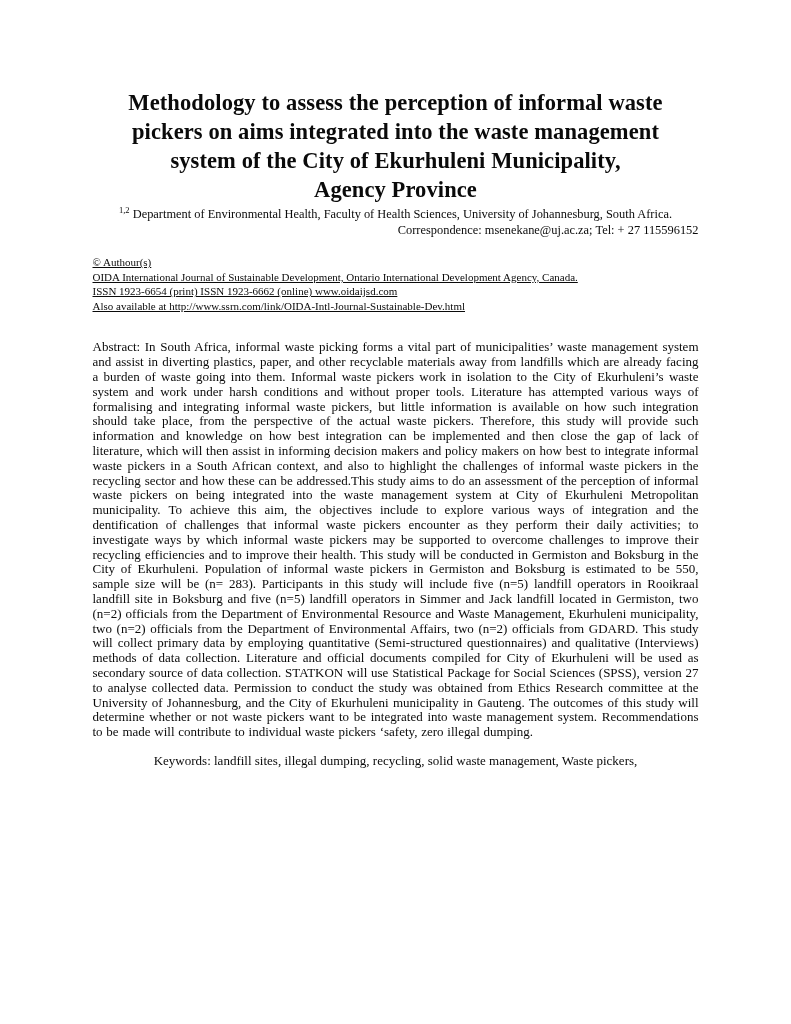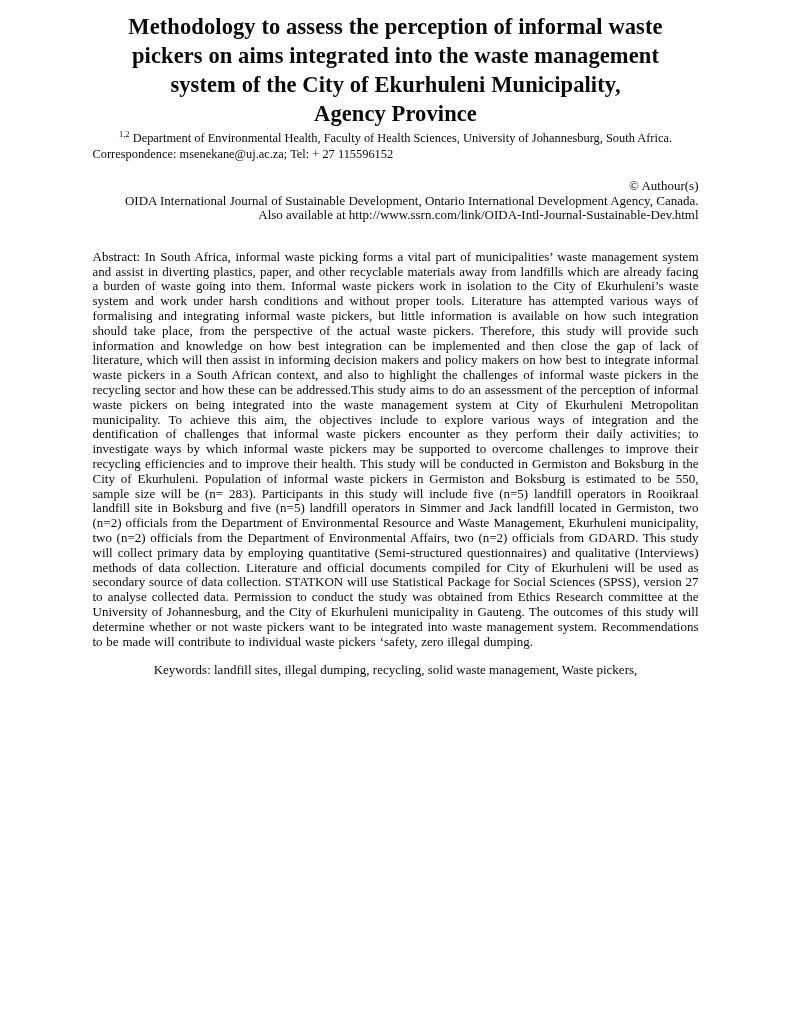--- a/index.html
+++ b/index.html
@@ -9,21 +9,22 @@
   }
   body {
     width: 791px;
     height: 1024px;
     font-family: "Liberation Serif", serif;
     color: #0a0a0a;
     -webkit-font-smoothing: antialiased;
   }
   .page {
     width: 606px;
-    margin: 12px auto;
+    margin: 0 auto;
+    padding-top: 88px;
     box-sizing: border-box;
   }
   .title {
     margin: 0;
     text-align: center;
     font-size: 22.5px;
     font-weight: bold;
     line-height: 29px;
     letter-spacing: 0.1px;
   }
@@ -43,29 +44,30 @@
     margin-top: 2px;
     text-align: center;
     font-size: 12.4px;
     line-height: 16px;
   }
   .affiliation-line sup {
     font-size: 8.5px;
     line-height: 0;
   }
   .correspondence-line {
-    text-align: left;
+    text-align: right;
     font-size: 12.4px;
     line-height: 16px;
   }
   .publisher-block {
     margin-top: 17px;
-    text-align: right;
-    font-size: 13px;
+    text-align: left;
+    font-size: 11px;
     line-height: 14.6px;
+    text-decoration: underline;
   }
   .abstract-para {
     margin: 27px 0 0 0;
     text-align: justify;
     font-size: 13px;
     line-height: 14.8px;
     word-spacing: 0.5px;
   }
   .keywords-para {
     margin: 14px 0 0 0;
@@ -88,20 +90,21 @@
   </h1>
 
 
   <div class="affiliation-line"><sup>1,2</sup> <span>Department of Environmental Health, Faculty of Health Sciences, University of Johannesburg, South Africa.</span></div>
 
   <div class="correspondence-line">Correspondence: msenekane@uj.ac.za; Tel: + 27 115596152</div>
 
   <div class="publisher-block">
     <div>© Authour(s)</div>
     <div>OIDA International Journal of Sustainable Development, Ontario International Development Agency, Canada.</div>
+    <div>ISSN 1923-6654 (print) ISSN 1923-6662 (online) www.oidaijsd.com</div>
     <div>Also available at http://www.ssrn.com/link/OIDA-Intl-Journal-Sustainable-Dev.html</div>
   </div>
 
   <p class="abstract-para"><b class="inline-label">Abstract:</b> <span>In South Africa, informal waste picking forms a vital part of municipalities’ waste management system and assist in diverting plastics, paper, and other recyclable materials away from landfills which are already facing a burden of waste going into them. Informal waste pickers work in isolation to the City of Ekurhuleni’s waste system and work under harsh conditions and without proper tools. Literature has attempted various ways of formalising and integrating informal waste pickers, but little information is available on how such integration should take place, from the perspective of the actual waste pickers. Therefore, this study will provide such information and knowledge on how best integration can be implemented and then close the gap of lack of literature, which will then assist in informing decision makers and policy makers on how best to integrate informal waste pickers in a South African context, and also to highlight the challenges of informal waste pickers in the recycling sector and how these can be addressed.This study aims to do an assessment of the perception of informal waste pickers on being integrated into the waste management system at City of Ekurhuleni Metropolitan municipality. To achieve this aim, the objectives include to explore various ways of integration and the dentification of challenges that informal waste pickers encounter as they perform their daily activities; to investigate ways by which informal waste pickers may be supported to overcome challenges to improve their recycling efficiencies and to improve their health. This study will be conducted in Germiston and Boksburg in the City of Ekurhuleni. Population of informal waste pickers in Germiston and Boksburg is estimated to be 550, sample size will be (n= 283).  Participants in this study will include five (n=5) landfill operators in Rooikraal landfill site in Boksburg and five (n=5) landfill operators in Simmer and Jack landfill located in Germiston, two (n=2) officials from the Department of Environmental Resource and Waste Management, Ekurhuleni municipality, two (n=2) officials from the Department of Environmental Affairs, two (n=2) officials from GDARD. This study will collect primary data by employing quantitative (Semi-structured questionnaires) and qualitative (Interviews) methods of data collection. Literature and official documents compiled for City of Ekurhuleni will be used as secondary source of data collection.  STATKON will use Statistical Package for Social Sciences (SPSS), version 27 to analyse collected data. Permission to conduct the study was obtained from Ethics Research committee at the University of Johannesburg, and the City of Ekurhuleni municipality in Gauteng. The outcomes of this study will determine whether or not waste pickers want to be integrated into waste management system. Recommendations to be made will contribute to individual waste pickers ‘safety, zero illegal dumping.</span></p>
 
   <p class="keywords-para"><b class="inline-label">Keywords</b><span>: landfill sites, illegal dumping, recycling, solid waste management, Waste pickers,</span></p>
 
 </div>
 
 </body></html>

